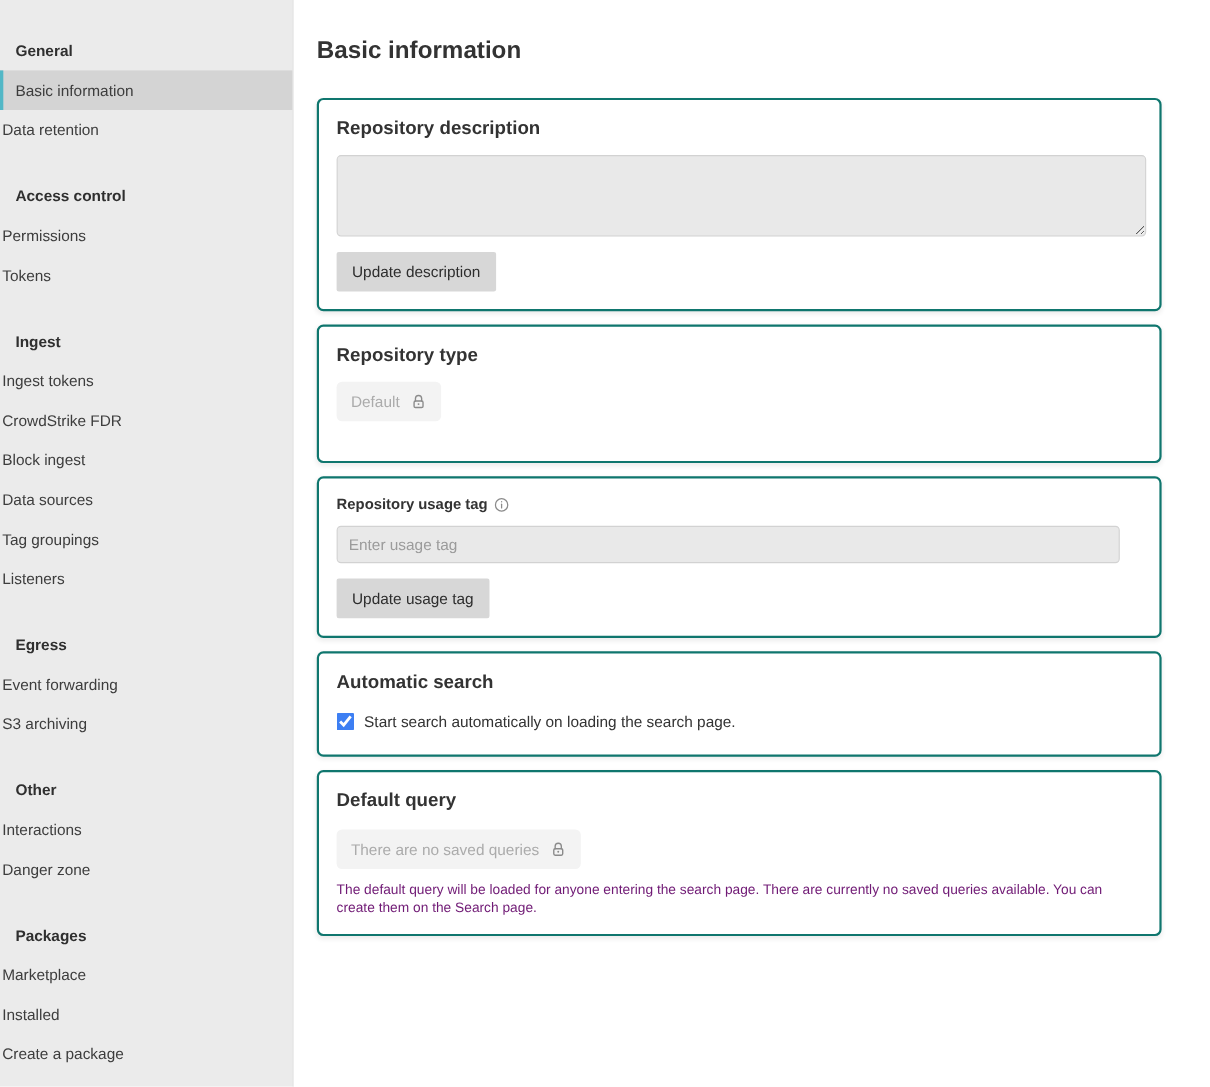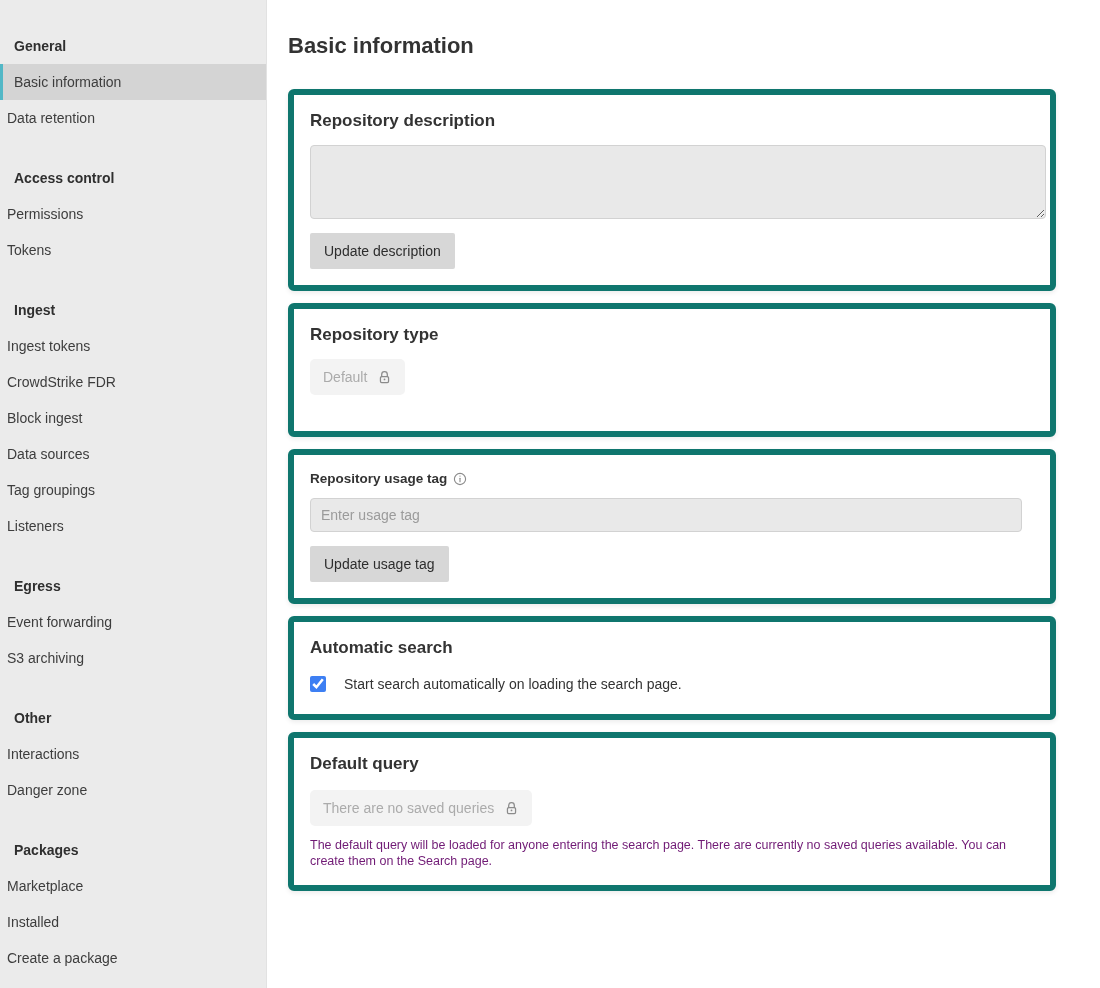--- a/index.html
+++ b/index.html
@@ -29,21 +29,21 @@
     line-height: 36px;
     padding-left: 14px;
     font-size: 14px;
     font-weight: bold;
     color: #2f2f2f;
   }
   .nav-item {
     position: relative;
     height: 36px;
     line-height: 36px;
-    padding-left: 7px;
+    padding-left: 2px;
     font-size: 14px;
     color: #3d3d3d;
     cursor: pointer;
   }
   .nav-item.selected {
     background: #d4d4d4;
     padding-left: 11px;
     border-left: 3px solid #52b7c6;
   }
 
@@ -55,21 +55,21 @@
   }
   .page-title {
     font-size: 22px;
     font-weight: bold;
     color: #333333;
     margin-bottom: 30px;
   }
   .card {
     width: 768px;
     background: #ffffff;
-    border: 6px solid #0f766e;
+    border: 2px solid #0f766e;
     border-radius: 6px;
     box-shadow: 0 2px 5px rgba(0,0,0,0.08);
     padding: 16px 16px 16px 16px;
     margin-bottom: 12px;
   }
   .card-title {
     font-size: 17px;
     font-weight: bold;
     color: #333333;
     margin-bottom: 14px;
@@ -135,21 +135,21 @@
     border: none;
     border-radius: 5px;
     font-family: "Liberation Sans", sans-serif;
     font-size: 14px;
     color: #ababab;
     cursor: default;
   }
   .checkbox-row {
     display: flex;
     align-items: center;
-    gap: 18px;
+    gap: 9px;
     margin-top: 18px;
     margin-bottom: 6px;
     font-size: 14px;
     color: #333333;
   }
   .checkbox-row input[type="checkbox"] {
     width: 16px;
     height: 16px;
     accent-color: #3d7ff3;
     cursor: pointer;

